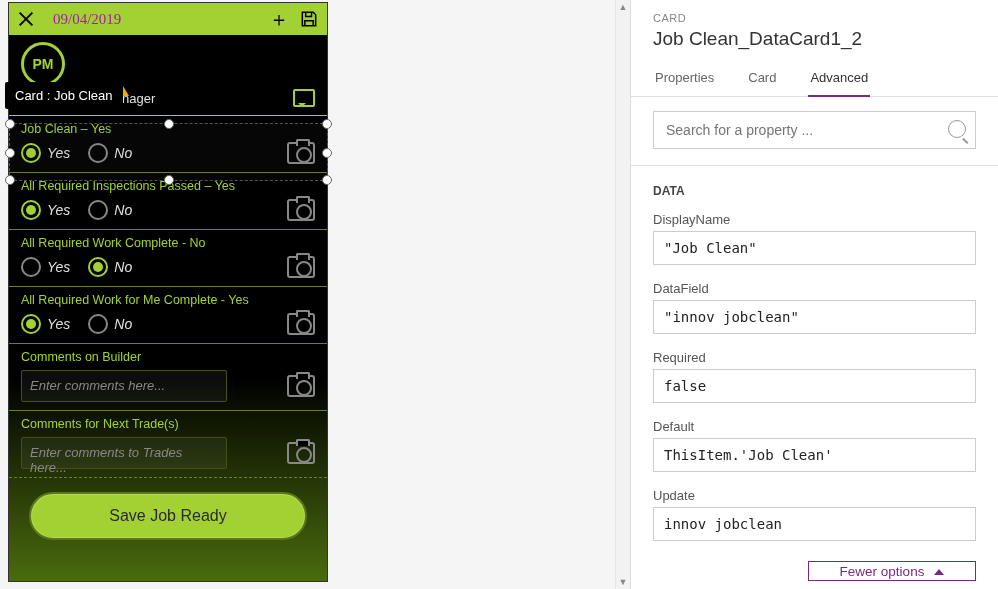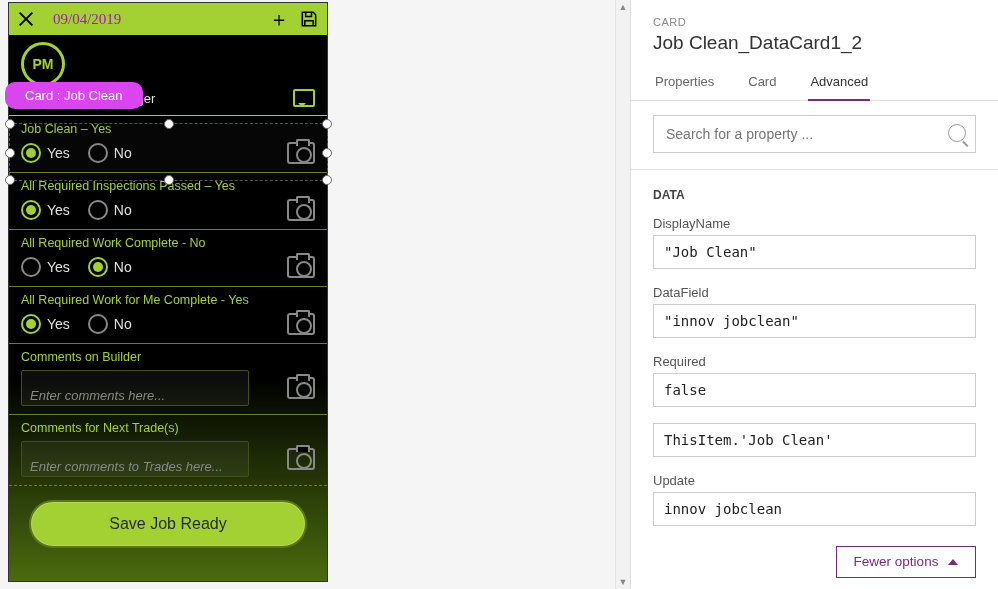--- a/index.html
+++ b/index.html
@@ -66,40 +66,40 @@
     .chat-icon { width: 22px; height: 18px; border: 2px solid #a3d133; border-radius: 2px; position: relative; }
     .chat-icon::after { content: ""; position: absolute; bottom: -6px; left: 3px; width: 0; height: 0; border: 4px solid transparent; border-top-color: #a3d133; }
 
     .field {
       padding: 6px 12px 8px 12px;
       border-bottom: 1px solid #6b7e2e;
     }
     .field-label { color: #a3d133; font-size: 12.5px; margin-bottom: 6px; }
     .field-row { display: flex; align-items: center; }
     .radios { display: flex; gap: 18px; flex: 1; }
-    .radio { display: flex; align-items: center; gap: 6px; color: #e0e0e0; font-size: 14px; }
+    .radio { display: flex; align-items: center; gap: 6px; color: #e0e0e0; font-size: 14px; font-style: italic; }
     .radio-dot {
       width: 20px; height: 20px; border: 2px solid #888; border-radius: 50%;
       display: flex; align-items: center; justify-content: center;
     }
     .radio-dot.sel::after { content: ""; width: 10px; height: 10px; background: #a3d133; border-radius: 50%; }
     .radio-dot.sel { border-color: #a3d133; }
     .cam {
       width: 28px; height: 22px; border: 2px solid #888; border-radius: 3px; position: relative;
       margin-left: auto;
     }
     .cam::before { content: ""; position: absolute; top: -5px; left: 7px; width: 10px; height: 5px; background: #000; border: 2px solid #888; border-bottom: none; border-radius: 2px 2px 0 0; }
     .cam::after { content: ""; position: absolute; top: 3px; left: 7px; width: 12px; height: 12px; border: 2px solid #888; border-radius: 50%; }
 
     .comment-input {
       background: rgba(255,255,255,0.05);
       border: 1px solid #445019;
-      width: 228px; height: 32px;
+      width: 206px; height: 32px;
       color: #888; font-style: italic; font-size: 13px;
-      padding: 17px 8px;
+      padding: 7px 8px;
       border-radius: 2px;
     }
 
     .save-btn {
       margin: 14px 20px;
       height: 48px;
       background: #a3d133;
       border: 2px solid #5c7718;
       border-radius: 24px;
       display: flex; align-items: center; justify-content: center;
@@ -112,23 +112,23 @@
       position: absolute;
       border: 1px dashed #555;
       background: rgba(120,120,120,0.05);
     }
     .handle {
       position: absolute; width: 10px; height: 10px;
       background: #fff; border: 1px solid #666; border-radius: 50%;
     }
     .tooltip {
       position: absolute;
-      background: #d946ef; color: #fff;
-      font-size: 13px; padding: 6px 20px;
-      border-radius: 10px;
+      background: #000000; color: #fff;
+      font-size: 13px; padding: 6px 10px;
+      border-radius: 2px;
       display: flex; align-items: center; gap: 4px;
     }
     .warn-tri {
       position: absolute;
       width: 0; height: 0;
       border: 6px solid transparent;
       border-bottom: 10px solid #f2a900;
     }
     .warn-tri::after { content: "!"; position: absolute; left: -2px; top: 1px; font-size: 8px; color: #000; font-weight: bold; }
 
@@ -201,21 +201,21 @@
     .prop-input {
       width: 100%; height: 34px;
       border: 1px solid #ccc;
       padding: 0 10px;
       font-family: Consolas, monospace;
       font-size: 14px; color: #222;
     }
 
     .fewer {
       margin: 10px 22px 8px auto;
-      width: 140px;
+      width: 168px;
       border: 1px solid #7a2a7a;
       color: #7a2a7a;
       font-size: 13.5px;
       height: 32px;
       display: flex; align-items: center; justify-content: center; gap: 10px;
     }
     .chev-up {
       width: 0; height: 0;
       border: 5px solid transparent;
       border-bottom: 6px solid #7a2a7a;
@@ -387,20 +387,21 @@
   </div>
   <div class="prop-field">
     <div class="prop-label">DataField</div>
     <input class="prop-input" value="&quot;innov_jobclean&quot;" style="">
   </div>
   <div class="prop-field">
     <div class="prop-label">Required</div>
     <input class="prop-input" value="false" style="">
   </div>
   <div class="prop-field">
+    <div class="prop-label">Default</div>
     <input class="prop-input" value="ThisItem.'Job Clean'" style="">
   </div>
   <div class="prop-field">
     <div class="prop-label">Update</div>
     <input class="prop-input" value="innov_jobclean" style="">
   </div>
 
   <div class="fewer">
     <span>Fewer options</span>
     <span class="chev-up"></span>

